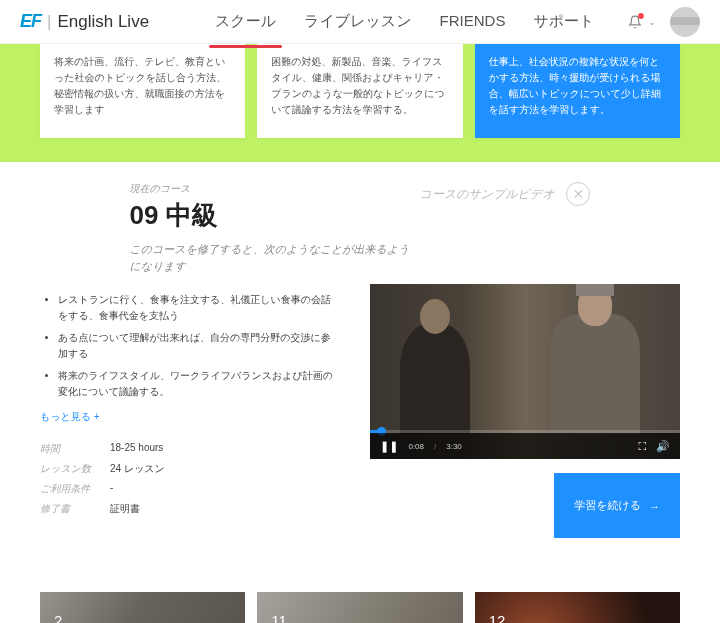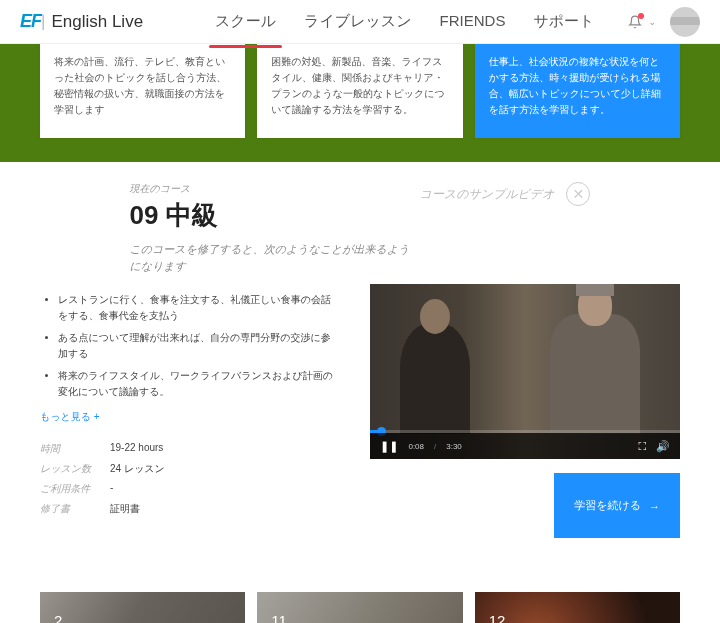--- a/index.html
+++ b/index.html
@@ -1,30 +1,30 @@
 <!DOCTYPE html>
 <html><head>
 <meta charset="utf-8">
 <style>
 *{margin:0;padding:0;box-sizing:border-box}
 body{font-family:"Hiragino Sans","Yu Gothic",sans-serif;background:#fafafa;color:#333;width:720px}
 .header{background:#fff;height:44px;display:flex;align-items:center;padding:0 20px;border-bottom:1px solid #eee;position:relative}
 .logo{display:flex;align-items:center;font-weight:300;font-size:17px;color:#333}
-.logo-ef{color:#0097d6;font-weight:900;font-style:italic;font-size:18px;letter-spacing:-1px}
+.logo-ef{color:#0097d6;font-weight:900;font-style:italic;font-size:18px;margin-right:6px;letter-spacing:-1px}
 .logo-sep{color:#bbb;margin-right:6px;font-weight:300}
 .nav{display:flex;margin-left:auto;gap:0}
 .nav-item{font-size:15px;color:#555;padding:19px 14px;cursor:pointer;position:relative}
 .nav-item.active::after{content:"";position:absolute;bottom:2px;left:8px;right:8px;height:3px;background:#e63946;border-radius:2px}
 .header-right{display:flex;align-items:center;gap:14px;margin-left:20px}
 .bell{width:14px;height:14px;position:relative}
 .bell svg{width:14px;height:14px}
 .bell-dot{position:absolute;top:-2px;right:-2px;width:6px;height:6px;background:#ff4757;border-radius:50%}
 .chev{font-size:9px;color:#999;margin-left:-8px}
 .avatar{width:30px;height:30px;border-radius:50%;background:linear-gradient(#d0d0d0 35%,#b8b8b8 35%,#b8b8b8 60%,#d0d0d0 60%)}
-.cards{display:flex;gap:12px;padding:0 40px 24px;background:#4d7c0f}
+.cards{display:flex;gap:12px;padding:0 40px 24px;background:#bef264}
 .card{flex:1;background:#fff;padding:10px 14px 20px;font-size:10px;line-height:1.6;color:#555;box-shadow:0 1px 3px rgba(0,0,0,0.05)}
 .card.blue{background:#1e90ff;color:#fff}
 .section{background:#fff;padding:20px 40px 30px;position:relative}
 .sec-header{display:flex;justify-content:center;align-items:flex-start}
 .current-label{font-size:10px;color:#999;font-style:italic;margin-bottom:2px}
 .course-title{font-size:26px;font-weight:700;color:#222;margin-bottom:8px}
 .course-sub{font-size:11px;color:#888;font-style:italic;line-height:1.5;max-width:290px}
 .sample-label{font-size:12px;color:#bbb;font-style:italic}
 .close-btn{width:24px;height:24px;border:1.5px solid #ccc;border-radius:50%;display:flex;align-items:center;justify-content:center;color:#ccc;font-size:14px;margin-left:12px;cursor:pointer}
 .content-row{display:flex;gap:30px;margin-top:10px}
@@ -114,21 +114,21 @@
       <ul class="bullets">
         <li>レストランに行く、食事を注文する、礼儀正しい食事の会話をする、食事代金を支払う</li>
         <li>ある点について理解が出来れば、自分の専門分野の交渉に参加する</li>
         <li>将来のライフスタイル、ワークライフバランスおよび計画の変化について議論する。</li>
       </ul>
       <span class="more">もっと見る +</span>
 
       <div class="meta">
         <div class="meta-row">
             <span class="meta-label">時間</span>
-            <span class="meta-val">19-22 hours</span>
+            <span class="meta-val">18-25 hours</span>
           </div>
         <div class="meta-row">
             <span class="meta-label">レッスン数</span>
             <span class="meta-val">24 レッスン</span>
           </div>
         <div class="meta-row">
             <span class="meta-label">ご利用条件</span>
             <span class="meta-val">-</span>
           </div>
         <div class="meta-row">

